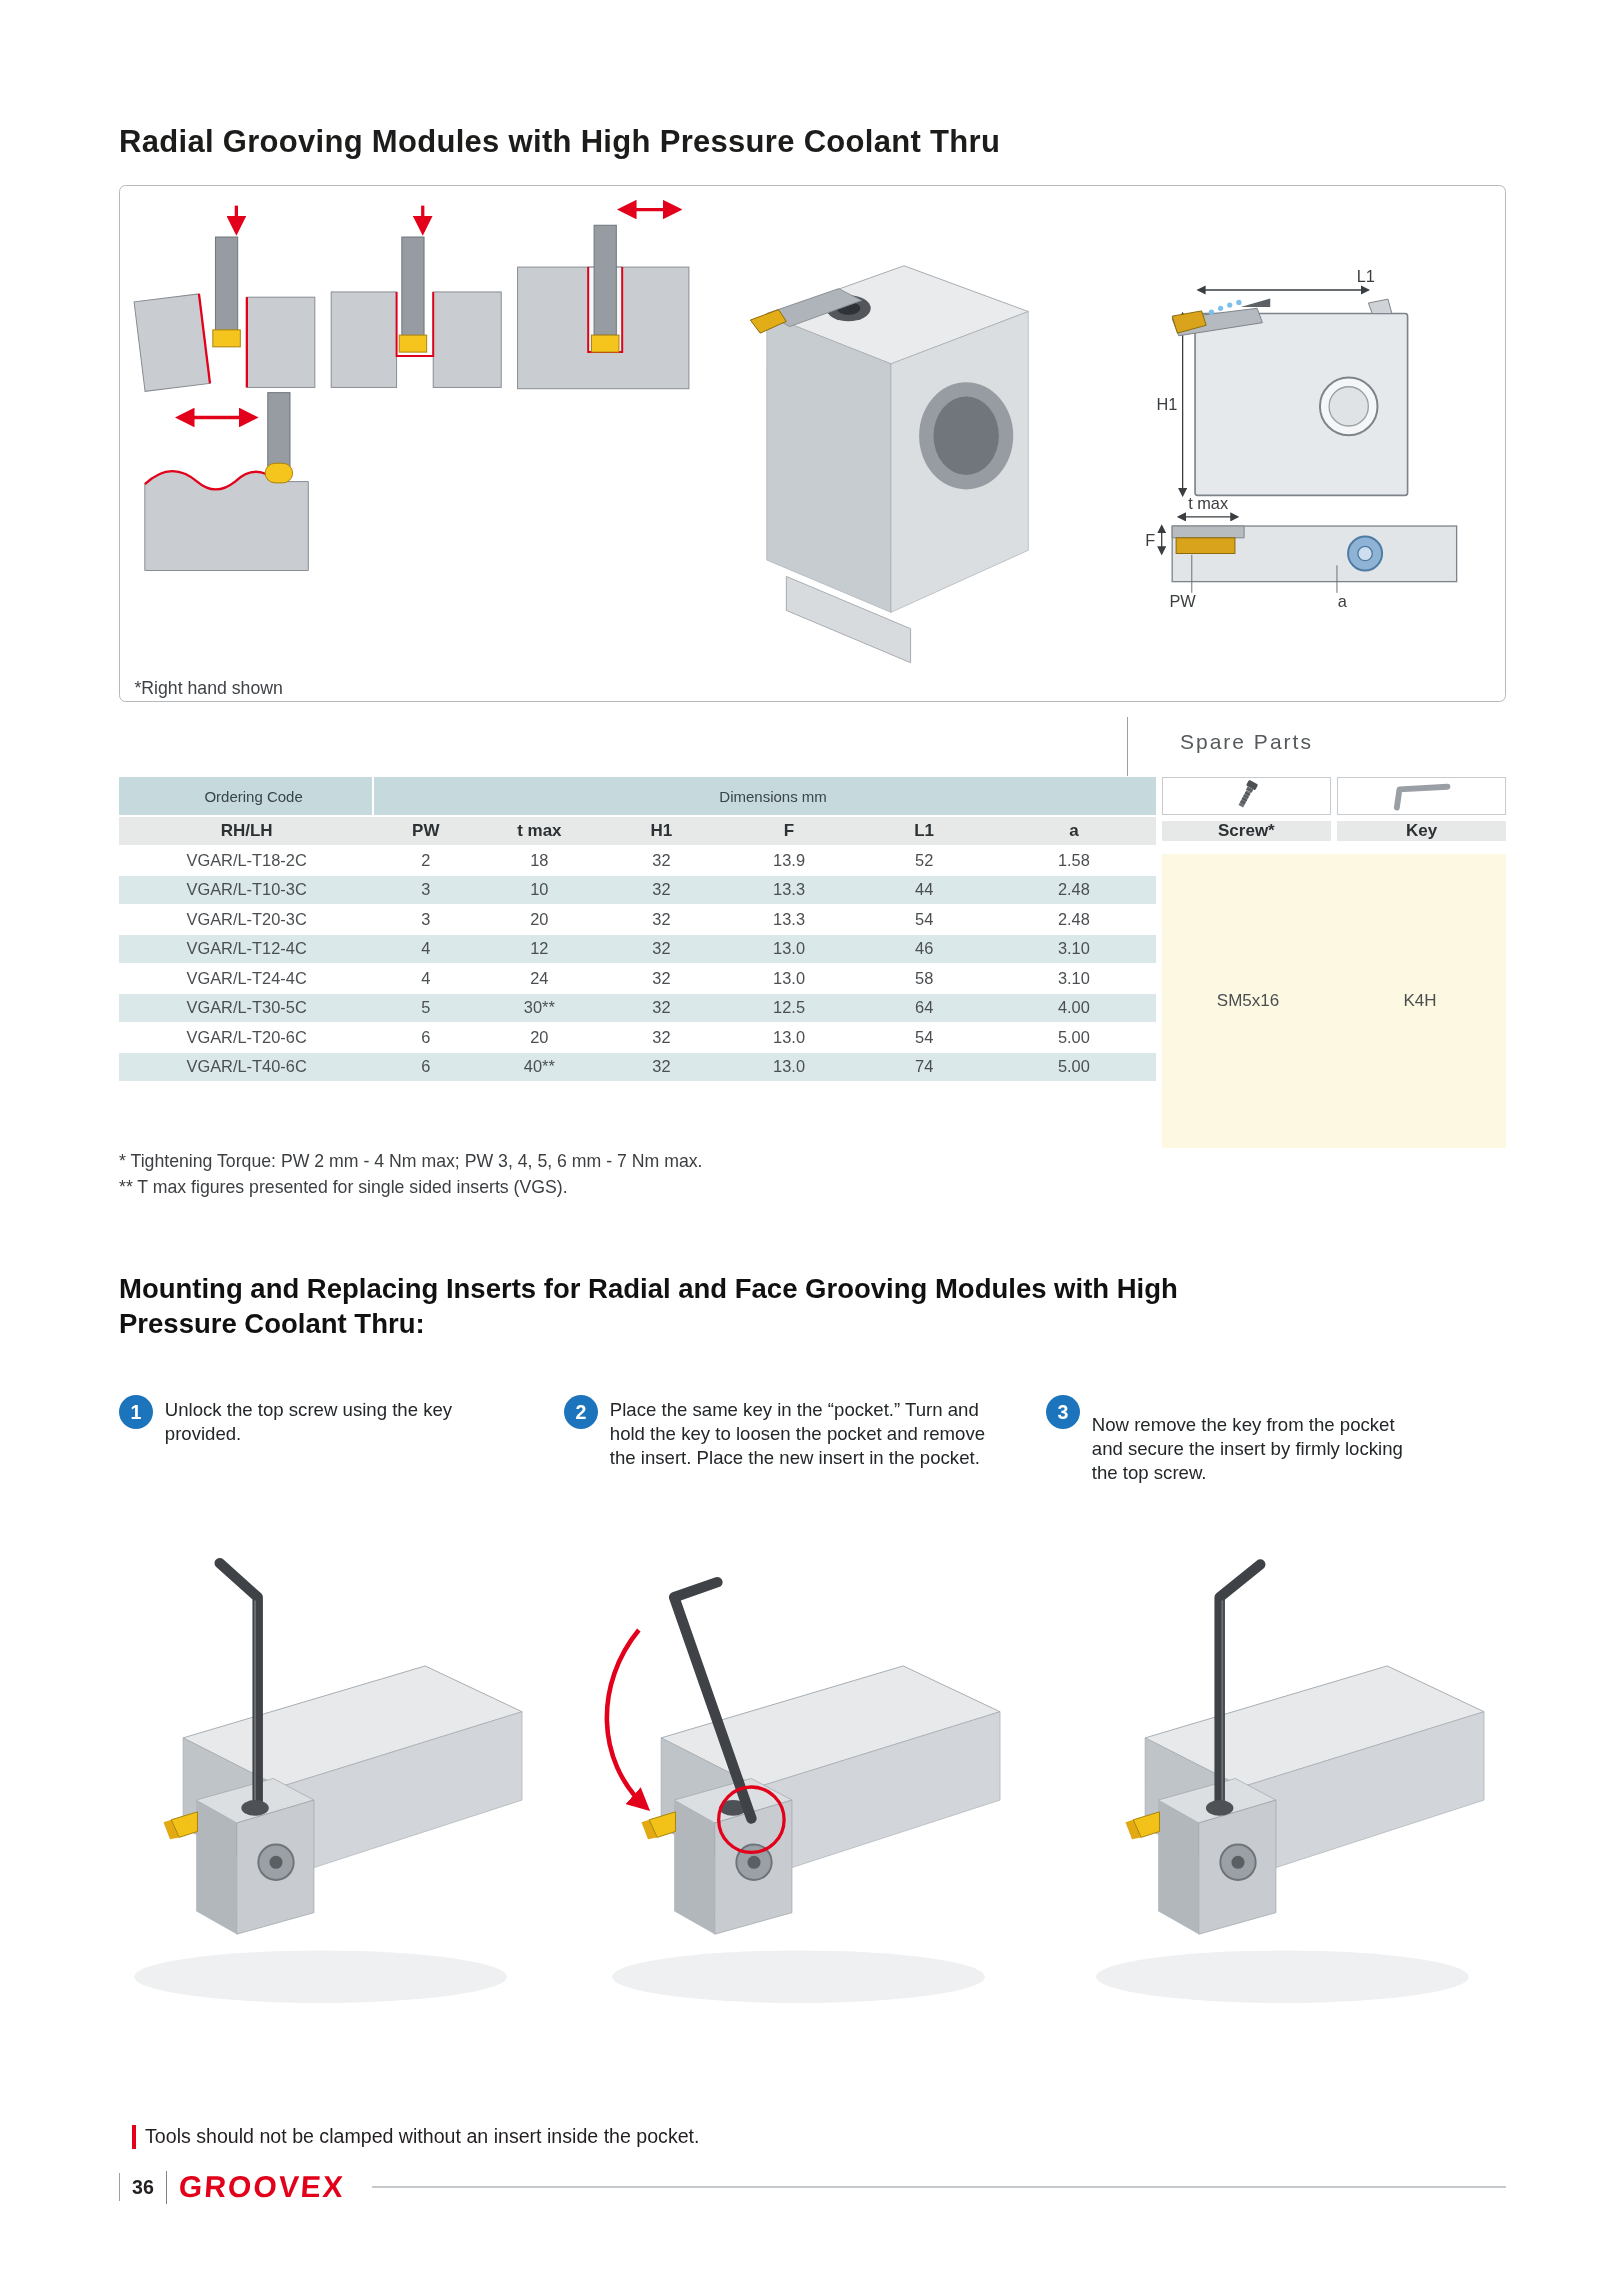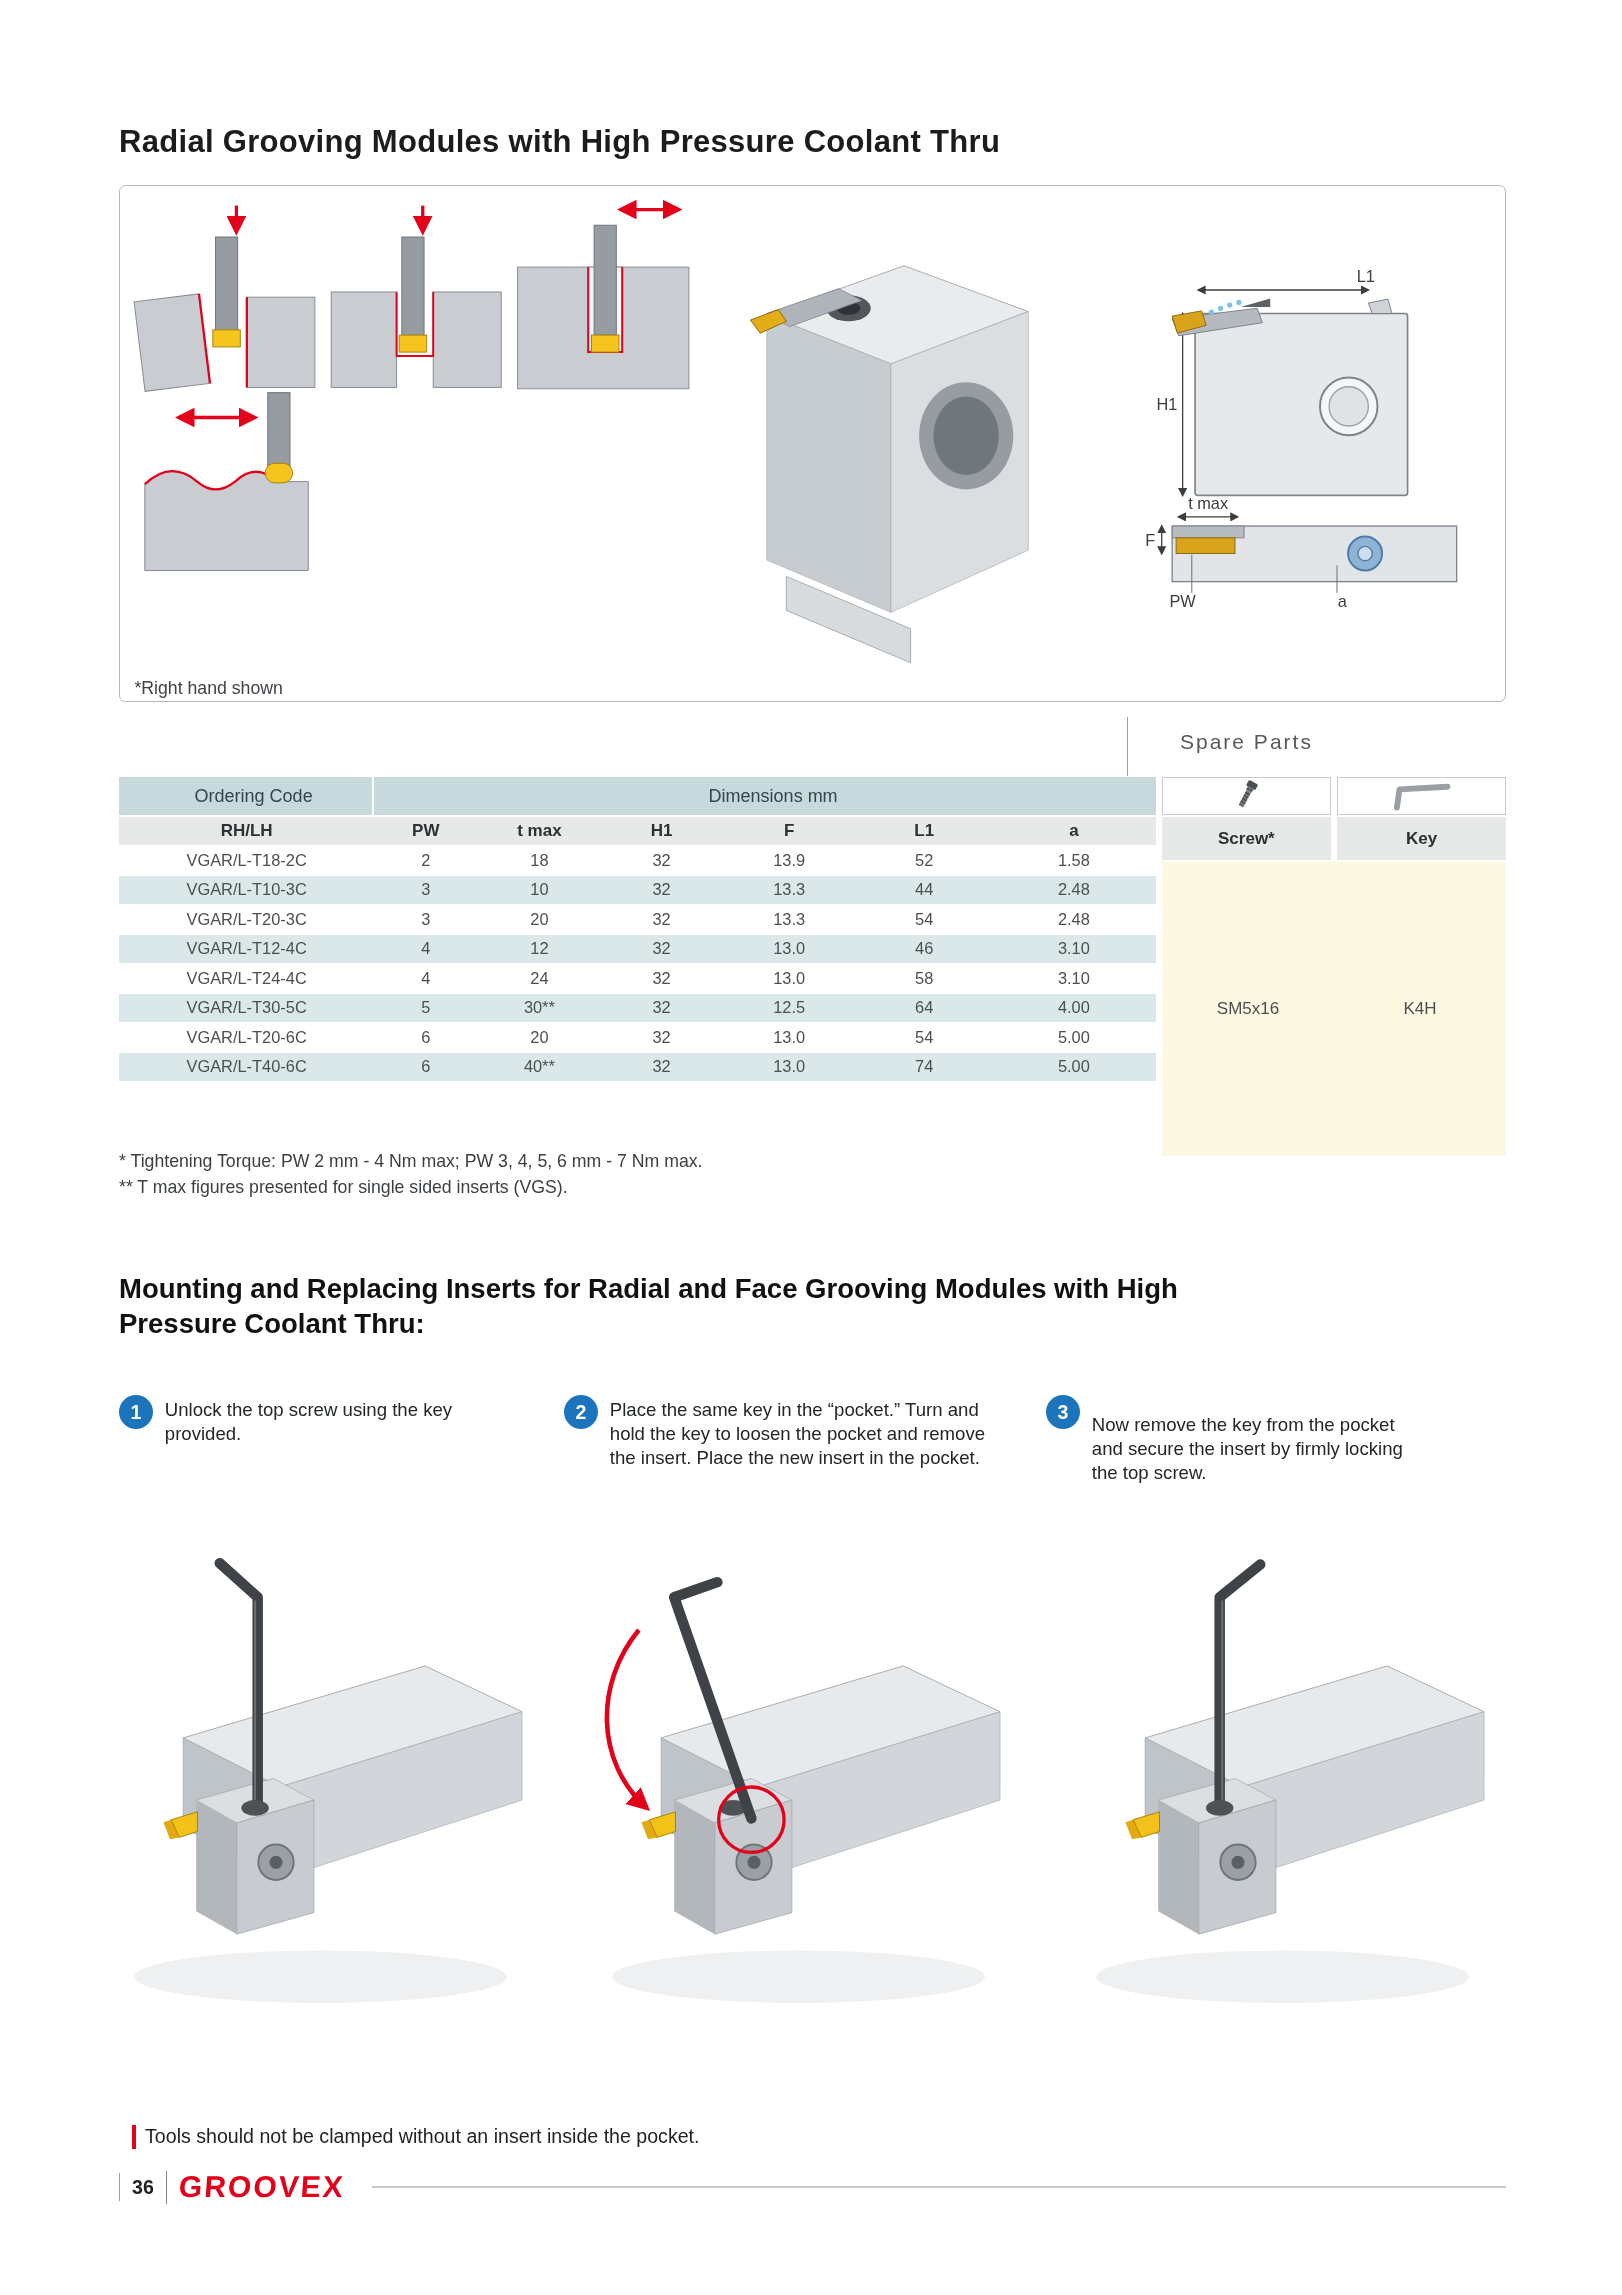--- a/index.html
+++ b/index.html
@@ -13,33 +13,33 @@
   .figure-note{position:absolute;left:14.4px;bottom:2px;font-size:17.7px;color:#3f4347;}
 
   svg text{font-family:"Liberation Sans","DejaVu Sans",sans-serif;}
   .dim{font-size:25px;fill:#3a3e41;}
 
   .spare-rule{position:absolute;left:1127px;top:717px;width:1.3px;height:59px;background:#9aa0a5;}
   .spare-title{position:absolute;left:1180px;top:730px;font-size:21px;letter-spacing:2px;color:#55595c;}
 
   .main-table{position:absolute;left:119px;top:777px;width:1037px;border-collapse:separate;border-spacing:0;table-layout:fixed;}
   .main-table th,.main-table td{text-align:center;vertical-align:middle;padding:0;}
-  .main-table .gh{height:38px;background:#c6d9dd;font-size:18px;font-weight:normal;color:#39444a;
+  .main-table .gh{height:38px;background:#c6d9dd;font-size:15px;font-weight:normal;color:#39444a;
     border-bottom:2px solid #fff;border-right:2px solid #fff;padding-left:16px;}
   .main-table .gh:last-child{border-right:none;}
   .main-table .ch{height:27.5px;background:#e7e8e8;font-size:17px;font-weight:bold;color:#2c3134;border-bottom:2px solid #fff;}
   .main-table td{height:27.5px;font-size:16.4px;color:#4b4f52;border-bottom:2px solid #fff;}
   .main-table tbody tr:nth-child(even) td{background:#dbe8ea;}
   .main-table tbody tr:nth-child(odd) td{background:#ffffff;}
 
   .spare-table{position:absolute;left:1162px;top:777px;width:344px;}
   .spare-icons{display:flex;gap:6.5px;height:38px;margin-bottom:2px;}
   .spare-icon-cell{flex:1;background:#fff;border:1.3px solid #c6cbcf;box-sizing:border-box;
     display:flex;align-items:center;justify-content:center;}
-  .spare-headers{display:flex;gap:6.5px;height:43px;margin-bottom:2px;}
+  .spare-headers{display:flex;gap:6.5px;height:27px;margin-bottom:10px;align-items:center;}
   .spare-header-cell{flex:1;background:#e7e8e8;font-size:17px;font-weight:bold;color:#2c3134;
     display:flex;align-items:center;justify-content:center;}
   .spare-values{display:flex;height:294px;background:#fcf8e1;}
   .spare-value{flex:1;display:flex;align-items:center;justify-content:center;font-size:17px;color:#4b4f52;}
 
   .footnotes{position:absolute;left:119px;top:1149px;font-size:17.7px;line-height:25.5px;color:#3b3f42;}
 
   .section-heading{position:absolute;left:119px;top:1271px;width:1394px;
     font-size:27.5px;font-weight:bold;line-height:35px;color:#111;}
 

